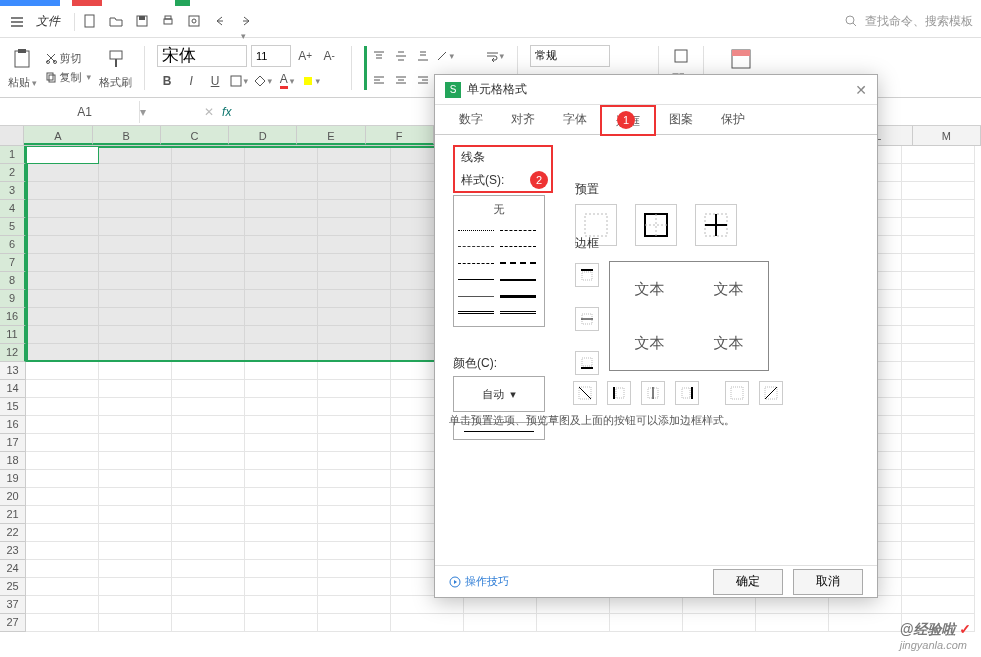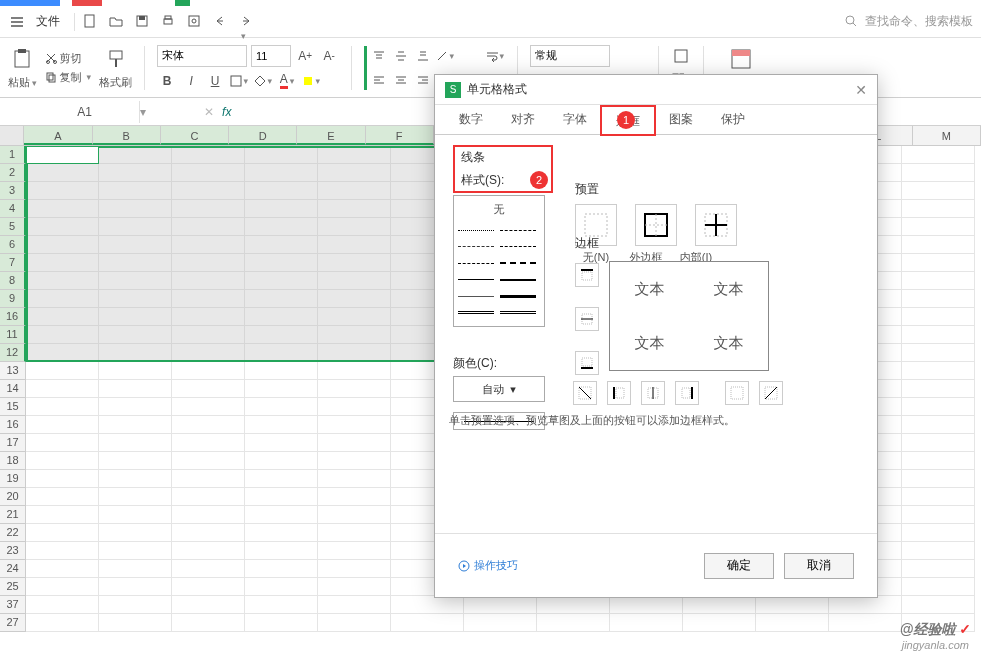--- a/index.html
+++ b/index.html
@@ -9,40 +9,40 @@
 .top-tabs { height: 6px; display: flex; }
 .top-tab { height: 6px; }
 .top-tab.blue { width: 60px; background: #3c8cff; }
 .top-tab.red { width: 115px; background: #fff; position: relative; }
 .top-tab.red::before { content:""; position:absolute; left:12px; top:0; width:30px; height:6px; background:#e94848; }
 .top-tab.green { width: 15px; background: #23a55a; }
 
 
 .menubar { height: 32px; display: flex; align-items: center; padding: 0 8px; gap: 4px; border-bottom: 1px solid #e0e0e0; }
 .menu-icon { width: 18px; height: 18px; display: flex; align-items: center; justify-content: center; color: #555; }
-.file-btn { display: flex; align-items: center; gap: 4px; padding: 0 6px; cursor: pointer; }
+.file-btn { display: flex; align-items: center; gap: 4px; padding: 0 6px; cursor: pointer; font-style: italic; }
 .sep { width: 1px; height: 18px; background: #e0e0e0; margin: 0 4px; }
 .qat { display: flex; gap: 10px; align-items: center; }
 .qat-icon { width: 16px; height: 16px; color: #555; cursor: pointer; }
 .ribbon-tabs { display: flex; gap: 16px; margin-left: 20px; }
 .ribbon-tab { padding: 4px 2px; cursor: pointer; color: #555; }
 .ribbon-tab.active { background: #23a55a; color: #fff; padding: 4px 12px; border-radius: 3px; }
 .search-area { margin-left: auto; display: flex; align-items: center; gap: 6px; color: #999; }
 .search-icon { width: 14px; height: 14px; }
 
 
 .toolbar { height: 60px; display: flex; align-items: center; padding: 4px 8px; border-bottom: 1px solid #d0d0d0; gap: 8px; }
 .tb-group { display: flex; flex-direction: column; align-items: center; gap: 2px; }
 .tb-big-icon { width: 28px; height: 28px; color: #555; display:flex; align-items:center; justify-content:center; }
 .tb-label { font-size: 11px; color: #555; }
 .tb-col { display: flex; flex-direction: column; gap: 4px; }
 .tb-row { display: flex; align-items: center; gap: 4px; }
 .tb-small { font-size: 11px; color: #555; display: flex; align-items: center; gap: 3px; cursor: pointer; }
 .tb-sep { width: 1px; height: 44px; background: #e0e0e0; margin: 0 4px; }
-.font-select { width: 90px; height: 22px; border: 1px solid #ccc; font-size: 11px; padding: 0 4px; background:#fff; }
+.font-select { width: 90px; height: 22px; border: 1px solid #ccc; font-size: 17px; padding: 0 4px; background:#fff; }
 .size-select { width: 40px; height: 22px; border: 1px solid #ccc; font-size: 11px; padding: 0 4px; background:#fff; }
 .fmt-btn { width: 20px; height: 20px; display: flex; align-items: center; justify-content: center; cursor: pointer; color: #555; border:1px solid transparent; }
 .align-cluster { display:flex; gap:2px; }
 .align-left-highlight { border-left: 3px solid #23a55a; padding-left:2px; }
 .num-select { width: 80px; height: 22px; border: 1px solid #ccc; font-size: 11px; padding: 0 4px; background:#fff; }
 
 
 .fbar { height: 28px; display: flex; align-items: center; border-bottom: 1px solid #d0d0d0; }
 .namebox { width: 110px; height: 22px; margin-left: 30px; display: flex; align-items: center; justify-content: center; font-size: 12px; color: #555; border-right:1px solid #e0e0e0; }
 .namebox-dd { width:14px; color:#999; }
@@ -78,47 +78,47 @@
 .callout { position:absolute; width:18px; height:18px; border-radius:50%; background:#e33; color:#fff; font-size:11px; display:flex; align-items:center; justify-content:center; }
 
 .section-label { font-size:12px; color:#333; margin-bottom:6px; }
 .line-box { width: 100px; }
 .line-box-outline { border: 2.5px solid #e33; padding: 2px 6px; margin-bottom:2px; }
 .style-list { width: 92px; height: 132px; border: 1px solid #aaa; padding: 4px; display:flex; flex-wrap:wrap; gap:2px 6px; }
 .style-none { width:100%; text-align:center; font-size:11px; color:#555; padding:2px 0; }
 .style-opt { width:36px; height:10px; display:flex; align-items:center; }
 .style-line { width:100%; }
 .color-label { margin-top:28px; font-size:12px; }
-.color-sel { width: 92px; height: 26px; border:1px solid #aaa; display:flex; align-items:center; justify-content:center; gap:6px; margin-top:4px; font-size:11px;text-align:center; }
+.color-sel { width: 92px; height: 36px; border:1px solid #aaa; display:flex; align-items:center; justify-content:center; gap:6px; margin-top:4px; font-size:11px;text-align:center; }
 .preview-line { width:92px; height:18px; border:1px solid #aaa; margin-top:10px; display:flex; align-items:center; justify-content:center; }
 .preview-line-inner { width:70px; border-top:1px solid #000; }
 
 .preset-area { position:absolute; left:140px; top:10px;margin-top:36px; }
 .preset-row { display:flex; gap:18px; margin-top:6px; }
 .preset-btn { width:42px; height:42px; border:1px solid #ccc; display:flex; align-items:center; justify-content:center; cursor:pointer; }
 .preset-labels { display:flex; gap:8px; margin-top:4px; font-size:11px; color:#555; }
 .preset-labels span { width:42px; text-align:center; }
 
 .border-area { position:absolute; left:140px; top:100px; }
 .border-preview { width:160px; height:110px; border:1px solid #888; background:#fff; position:relative; display:grid; grid-template-columns:1fr 1fr; grid-template-rows:1fr 1fr; }
 .bp-cell { display:flex; align-items:center; justify-content:center; font-size:15px; color:#555; }
 .side-btn { width:24px; height:24px; border:1px solid #ccc; display:flex; align-items:center; justify-content:center; cursor:pointer; margin:4px 0; }
 .side-col-left { position:absolute; left:140px; top:124px; display:flex; flex-direction:column; gap:12px; }
 .side-row-bottom { position:absolute; left:138px; top:242px; display:flex; gap:10px; }
 .diag-row { position:absolute; left:290px; top:242px; display:flex; gap:10px; }
 
 .hint-text { position:absolute; left:14px; top:278px; font-size:11px; color:#555; }
 
-.dlg-footer { height:64px; border-top:1px solid #e0e0e0; display:flex; align-items:center; padding:0 23px; gap:10px; }
+.dlg-footer { height:32px; border-top:1px solid #e0e0e0; display:flex; align-items:center; padding:0 14px; gap:10px; }
 .tips-link { color:#2e7dd6; font-size:11px; display:flex; align-items:center; gap:4px; cursor:pointer; }
 .dlg-btn { margin-left:auto; width:70px; height:26px; border:1px solid #aaa; background:#f5f5f5; cursor:pointer; font-size:12px; }
 .dlg-btn + .dlg-btn { margin-left:0; }
 
 
-.watermark { position:absolute; right:10px; bottom:6px; font-size:14px; color:#888; font-style:italic; text-align:center; }
+.watermark { position:absolute; right:10px; bottom:6px; font-size:14px; color:#888; font-style:italic; text-align:left; }
 .watermark .wm1 { font-weight:bold; color:#777; }
 .watermark .wm1 .check { color:#e33; font-style:normal; }
 .watermark .wm2 { font-size:11px; color:#999; }
 
 svg { display:block; }
 .dd-caret::after { content:"▾"; font-size:9px; color:#888; margin-left:2px; }
 </style>
 </head>
 <body>
 
@@ -917,25 +917,20 @@
               <path d="M15 4v22M4 15h22" stroke="#bbb" stroke-dasharray="2 2"></path>
             </svg>
           </div>
         <div class="preset-btn">
             <svg width="30" height="30">
               <rect x="4" y="4" width="22" height="22" fill="none" stroke="#bbb" stroke-dasharray="2 2"></rect>
               <path d="M15 4v22M4 15h22" stroke="#000" stroke-width="2"></path>
             </svg>
           </div>
       </div>
-      <div class="preset-labels">
-        <span>无(N)</span>
-        <span>外边框(O)</span>
-        <span>内部(I)</span>
-      </div>
     </div>
 
     <div class="border-area">
       <div class="section-label">边框</div>
     </div>
 
     <div class="side-col-left">
       <div class="side-btn">
           <svg width="16" height="16">
             <path d="M2 3h12" stroke="#000" stroke-width="2"></path>

